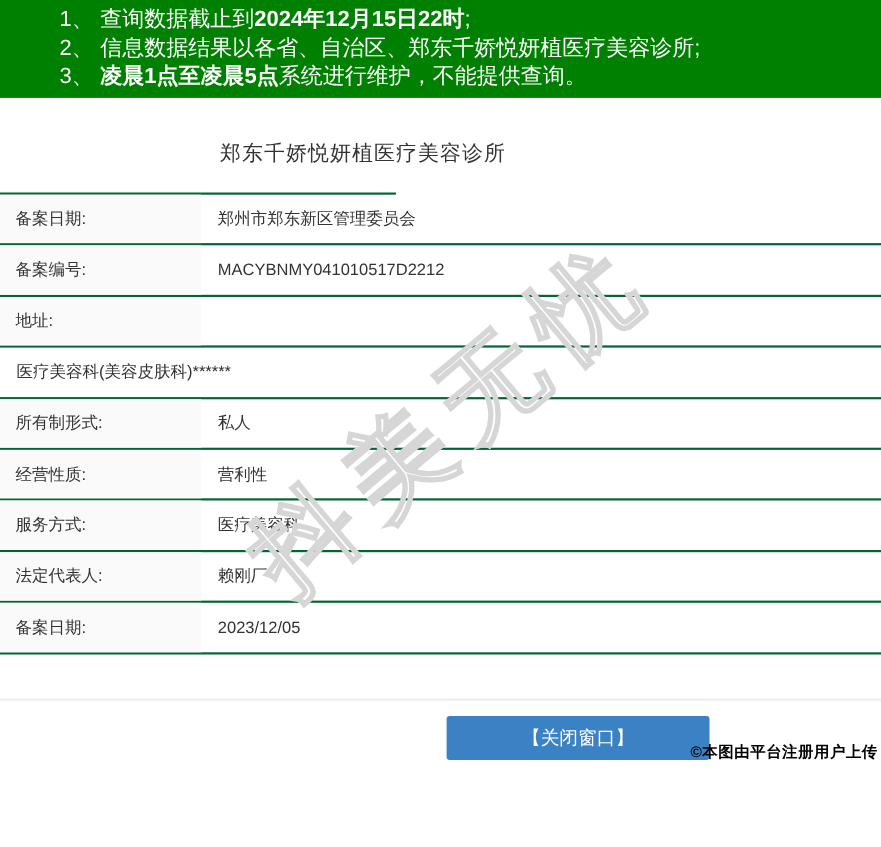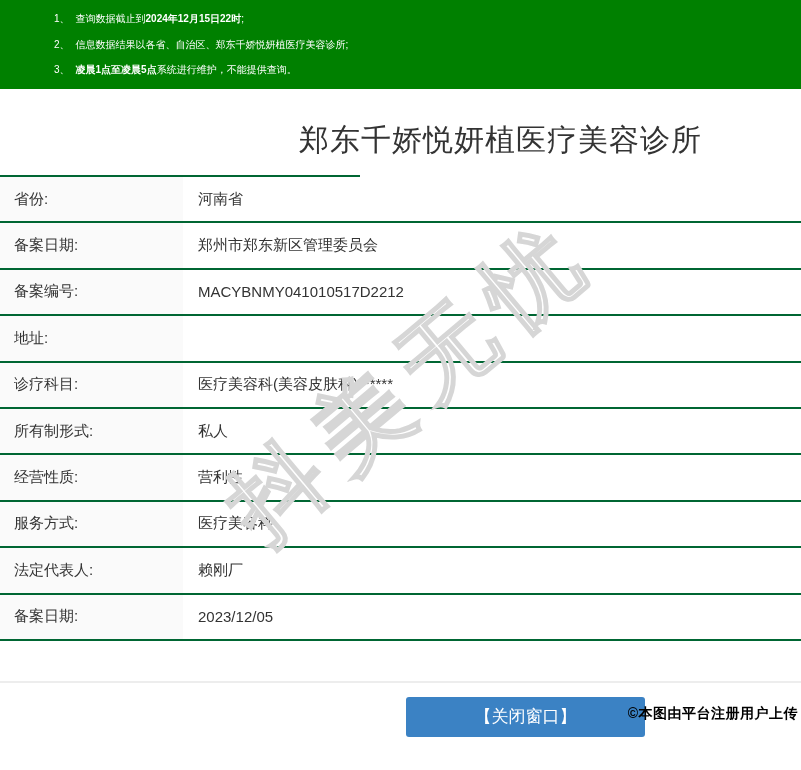--- a/index.html
+++ b/index.html
@@ -10,28 +10,28 @@
     --text:#333333;
     --wm:#d6d6d6;
   }
   *{margin:0;padding:0;box-sizing:border-box;}
   html,body{width:801px;height:770px;overflow:hidden;background:#ffffff;
     font-family:"Liberation Sans","DejaVu Sans",sans-serif;color:var(--text);}
   body{position:relative;}
 
   
   .notice-bar{background:var(--header-bg);color:#ffffff;padding:6px 10px 6px 54px;
-    height:89px;font-size:10px;line-height:25.5px;}
+    height:89px;font-size:20px;line-height:25.5px;}
   .notice-item{white-space:nowrap;}
   .notice-item b{font-weight:700;}
   .notice-num{margin-right:6px;}
 
   
-  .title{margin:33px 0 0 200px;width:601px;text-align:center;
-    font-size:30px;font-weight:400;color:var(--text);line-height:36px;letter-spacing:1px;}
+  .title{margin:33px 0 0 200px;width:601px;
+    font-size:19px;font-weight:400;color:var(--text);line-height:36px;letter-spacing:1px;}
 
   
   .table-wrap{margin-top:17px;}
   .table-topline{width:360px;height:2px;background:var(--divider);}
   .row{display:flex;height:46.4px;border-bottom:2px solid var(--divider);}
   .cell{display:flex;align-items:center;font-size:15px;color:var(--text);}
   .cell.label{width:183px;background:var(--label-bg);padding-left:14px;}
   .cell.value{flex:1;padding-left:15px;}
 
   
@@ -39,54 +39,49 @@
     transform-origin:0 0;font-size:92px;line-height:110px;letter-spacing:18px;
     font-weight:700;color:transparent;-webkit-text-stroke:2px var(--wm);
     pointer-events:none;white-space:nowrap;z-index:5;}
 
   
   .footer-sep{margin-top:40px;height:2px;background:#ededed;}
   .footer{position:relative;height:40px;margin-top:14px;}
   .close-btn{position:absolute;left:406px;top:0;width:239px;height:40px;
     background:var(--button-bg);border:none;border-radius:3px;color:#ffffff;
     font-size:17px;font-family:inherit;cursor:pointer;}
-  .copyright{position:absolute;right:3px;top:8px;font-size:14px;font-weight:800;
+  .copyright{position:absolute;right:3px;top:24px;font-size:14px;font-weight:800;
     color:#000000;letter-spacing:0.5px;}
 </style>
 </head>
 <body>
 
 <div class="notice-bar" id="notice-bar">
     <div class="notice-item"><span class="notice-num">1、</span><span>查询数据截止到</span><b>2024年12月15日22时</b><span>;</span></div>
     <div class="notice-item"><span class="notice-num">2、</span><span>信息数据结果以各省、自治区、郑东千娇悦妍植医疗美容诊所;</span></div>
     <div class="notice-item"><span class="notice-num">3、</span><b>凌晨1点至凌晨5点</b><span>系统进行维护，不能提供查询。</span></div>
   </div>
 
 <h1 class="title">郑东千娇悦妍植医疗美容诊所</h1>
 
 <div class="table-wrap">
   <div class="table-topline"></div>
   <div id="rows">
       <div class="row">
-        <div class="cell label">省份:</div>
-        <div class="cell value">河南省</div>
-      </div>
-      <div class="row">
         <div class="cell label">备案日期:</div>
         <div class="cell value">郑州市郑东新区管理委员会</div>
       </div>
       <div class="row">
         <div class="cell label">备案编号:</div>
         <div class="cell value">MACYBNMY041010517D2212</div>
       </div>
       <div class="row">
         <div class="cell label">地址:</div>
       </div>
       <div class="row">
-        <div class="cell label">诊疗科目:</div>
         <div class="cell value">医疗美容科(美容皮肤科)******</div>
       </div>
       <div class="row">
         <div class="cell label">所有制形式:</div>
         <div class="cell value">私人</div>
       </div>
       <div class="row">
         <div class="cell label">经营性质:</div>
         <div class="cell value">营利性</div>
       </div>

